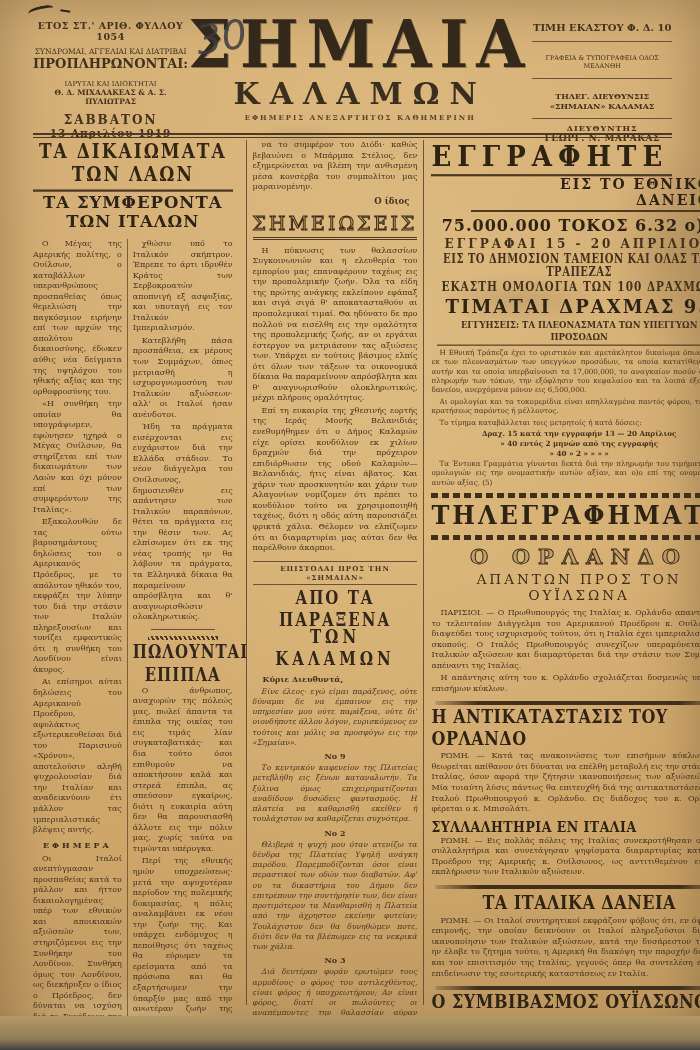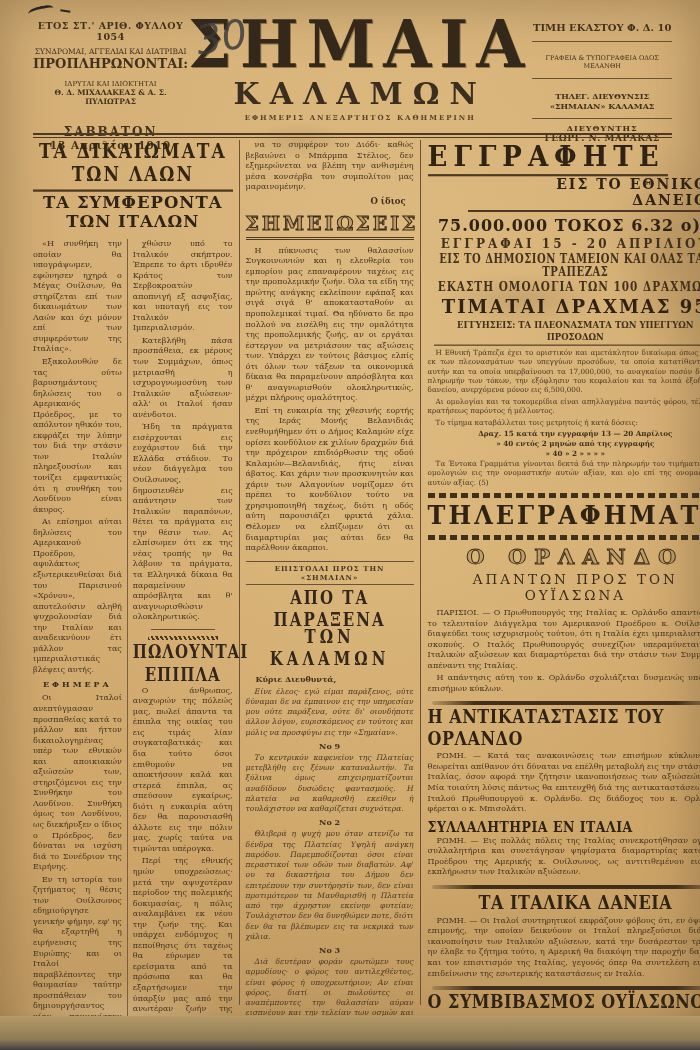--- a/index.html
+++ b/index.html
@@ -25,61 +25,61 @@
     font-size:40px;font-style:italic;font-weight:300;color:#3c3c40;transform:rotate(-9deg);opacity:.85;}
 
   
   .masthead{position:absolute;left:33px;right:28px;top:16px;height:114px;display:flex;z-index:2;}
   .mh-left{width:185px;text-align:center;padding-top:4px;}
   .mh-left .l1{font-weight:bold;font-size:9.5px;letter-spacing:.5px;}
   .mh-left .l2{font-size:7.5px;margin-top:5px;}
   .mh-left .l3{font-size:13px;font-weight:bold;}
   .mh-left .l4{font-size:7px;margin-top:9px;}
   .mh-left .l5{font-size:7.5px;font-weight:bold;}
-  .mh-left .day{font-weight:bold;font-size:12px;letter-spacing:2px;margin-top:19px;}
+  .mh-left .day{font-weight:bold;font-size:12px;letter-spacing:2px;margin-top:7px;}
   .mh-left .date{font-weight:bold;font-size:10.5px;letter-spacing:1px;}
   .mh-center{flex:1;text-align:center;}
   .mh-title{font-size:62px;line-height:58px;font-weight:bold;letter-spacing:8px;color:#33281a;
     text-shadow:1px 1px 0 rgba(40,28,12,.4);transform:scaleY(1.05);}
   .mh-subtitle{font-size:30px;font-weight:bold;letter-spacing:10px;color:#3a2e1e;margin-top:2px;}
   .mh-tagline{font-size:7px;letter-spacing:2px;font-weight:bold;color:#5a452c;margin-top:2px;}
   .mh-right{width:170px;text-align:center;padding-top:6px;}
   .mh-right .r1{font-weight:bold;font-size:10px;}
   .mh-right .r2{font-size:6.5px;margin-top:8px;border-top:1px solid #6b5135;padding-top:12px;}
   .mh-right .r3{font-size:8px;font-weight:bold;margin-top:8px;border-top:1px solid #6b5135;padding-top:12px;}
   .mh-right .r4{font-size:8px;font-weight:bold;}
   .mh-right .r5{font-size:8px;font-weight:bold;margin-top:7px;border-top:1px solid #6b5135;padding-top:4px;letter-spacing:1px;}
   .mh-right .r6{font-size:9px;font-weight:bold;letter-spacing:.5px;}
   .mh-rule{position:absolute;left:33px;right:28px;top:133px;border-top:2px solid #4e3a22;border-bottom:1px solid #4e3a22;height:2px;z-index:2;}
 
   
   .cols{position:absolute;left:33px;right:28px;top:140px;bottom:45px;display:flex;z-index:2;}
   .colL{width:225px;}
-  .colM{width:168px;border-left:1px solid #6b5135;border-right:1px solid #6b5135;padding:0 6px;margin-left:6px;}
+  .colM{width:168px;border-left:1px solid #6b5135;border-right:1px solid #6b5135;padding:0 6px;margin-left:13px;}
   .colR{flex:1;padding-left:7px;}
 
   .para{font-size:8px;line-height:1.32;text-align:justify;text-indent:9px;margin:0 0 2px 0;color:#453421;}
   .para-sm{font-size:7.2px;line-height:1.3;text-align:justify;text-indent:8px;margin:0 0 2px 0;color:#4a3823;}
   .para-it{font-size:7.6px;line-height:1.35;font-style:italic;text-align:justify;text-indent:9px;margin:0 0 3px 0;color:#4a3823;}
 
   .head-1{font-size:17px;font-weight:bold;text-align:center;letter-spacing:2px;color:#332614;
     border-bottom:2px solid #4e3a22;padding-bottom:3px;transform:scaleY(1.15);transform-origin:top;}
   .head-2{font-size:16.5px;font-weight:bold;text-align:center;letter-spacing:1px;color:#2f2313;margin-top:8px;margin-bottom:8px;}
   .subcols{display:flex;}
   .subcol{width:50%;}
   .subcol:first-child{padding-right:5px;border-right:1px solid #7a5f3e;}
   .subcol:last-child{padding-left:5px;}
   .mini-label{text-align:center;font-size:8px;font-weight:bold;letter-spacing:3px;margin:4px 0;color:#3a2c18;}
   .orn{height:4px;width:70px;margin:5px auto;
     background:repeating-linear-gradient(60deg,#4e3a22 0 2px,transparent 2px 4px);}
   .rule-thin{border-top:1px solid #6b5135;margin:6px 18px;}
   .head-epipla{font-size:15px;font-weight:bold;text-align:center;letter-spacing:1px;color:#33261a;margin:4px 0 5px;transform:scaleY(1.25);}
 
   .sig{text-align:right;font-size:8.5px;font-weight:bold;margin:3px 8px 6px 0;}
-  .head-outline{font-size:19px;font-weight:bold;text-align:center;letter-spacing:3px;color:rgba(60,45,25,.18);
+  .head-outline{font-size:19px;font-weight:normal;text-align:center;letter-spacing:3px;color:rgba(60,45,25,.18);
     -webkit-text-stroke:1px #3c2d19;margin:4px 0 2px;}
   .head-outline.u{border-bottom:3px double #4e3a22;padding-bottom:3px;margin-bottom:6px;}
   .letters-tab{text-align:center;font-size:7px;font-weight:bold;letter-spacing:1px;border:1px solid #6b5135;border-left:none;border-right:none;
     padding:2px 0;margin:7px 0 6px;color:#4a3823;}
   .head-paraxena{font-size:15px;font-weight:bold;text-align:center;letter-spacing:2px;color:#33261a;transform:scaleY(1.2);}
   .head-paraxena.second{letter-spacing:4px;margin-top:3px;margin-bottom:8px;}
   .salut{font-size:8px;font-weight:bold;margin:2px 0 3px 10px;}
   .no-label{text-align:center;font-size:8px;font-weight:bold;margin:3px 0 2px;}
 
   
@@ -140,20 +140,21 @@
   <div class="mh-rule"></div>
 
   <div class="cols">
 
     <div class="colL">
       <div class="head-1">ΤΑ ΔΙΚΑΙΩΜΑΤΑ ΤΩΝ ΛΑΩΝ</div>
       <div class="head-2">ΤΑ ΣΥΜΦΕΡΟΝΤΑ ΤΩΝ ΙΤΑΛΩΝ</div>
       <div class="subcols">
         <div class="subcol">
           <div>
+              <p class="para">Ο Μέγας της Αμερικής πολίτης, ο Ουίλσων, ο καταβάλλων υπερανθρώπους προσπαθείας όπως θεμελιώση την παγκόσμιον ειρήνην επί των αρχών της απολύτου δικαιοσύνης, έδωκεν αύθις νέα δείγματα της υψηλόχου του ηθικής αξίας και της ορθοφροσύνης του.</p>
               <p class="para">«Η συνθήκη την οποίαν θα υπογράψωμεν, εφώνησεν ηχηρά ο Μέγας Ουίλσων, θα στηρίζεται επί των δικαιωμάτων των Λαών και όχι μόνον επί των συμφερόντων της Ιταλίας».</p>
               <p class="para">Εξακολουθών δε τας ούτω βαρυσημάντους δηλώσεις του ο Αμερικανός Πρόεδρος, με το απόλυτον ηθικόν του, εκφράζει την λύπην του διά την στάσιν των Ιταλών πληρεξουσίων και τονίζει εμφαντικώς ότι η συνθήκη του Λονδίνου είναι άκυρος.</p>
               <p class="para">Αι επίσημοι αύται δηλώσεις του Αμερικανού Προέδρου, αφυλάκτως εξωτερικευθείσαι διά του Παρισινού «Χρόνου», αποτελούσιν αληθή ψυχρολουσίαν διά την Ιταλίαν και αναδεικνύουν έτι μάλλον τας ιμπεριαλιστικάς βλέψεις αυτής.</p>
             </div>
           <div class="mini-label">ΕΦΗΜΕΡΑ</div>
           <div>
               <p class="para">Οι Ιταλοί ανεπτύγμασαν προσπαθείας κατά το μάλλον και ήττον δικαιολογημένας υπέρ των εθνικών και αποικιακών αξιώσεών των, στηριζόμενοι εις την Συνθήκην του Λονδίνου. Συνθήκη όμως του Λονδίνου, ως διεκήρυξεν ο ίδιος ο Πρόεδρος, δεν δύναται να ισχύση διά το Συνέδριον της Ειρήνης.</p>
               <p class="para">Εν τη ιστορία του ζητήματος η θέσις των Ουίλσωνος εδημιούργησε γενικήν φήμην, εφ' ης θα εξαρτηθή η ειρήνευσις της Ευρώπης· και οι Ιταλοί παραβλέποντες την θαυμασίαν ταύτην προσπάθειαν του δημιουργήσαντος μίαν παμμεγίστην Ιταλίαν, ελησμόνησαν ότι η Μικρά Ασία κατέχει ελληνικούς πληθυσμούς αδιαφιλονικήτως. Δεν δικαιούνται άνευ λόγου να απαιτούν νησιά. Τη συνθήκη του Λονδίνου, η Αμερική, ως γνωστόν, ουδέποτε ανεγνώρισεν, ουδέ ήτο δυνατόν να αναγνωρίση τοιαύτα ανελεύθερα και καταθλιπτικά των λαών συμφωνητικά, εφ' όσον αύτη διεκήρυξε την ελευθερίαν και την αυτοδιάθεσιν των λαών ως τον ύψιστον νόμον της νέας διεθνούς τάξεως και της εθνικής βλέψεως.</p>
             </div>
         </div>

